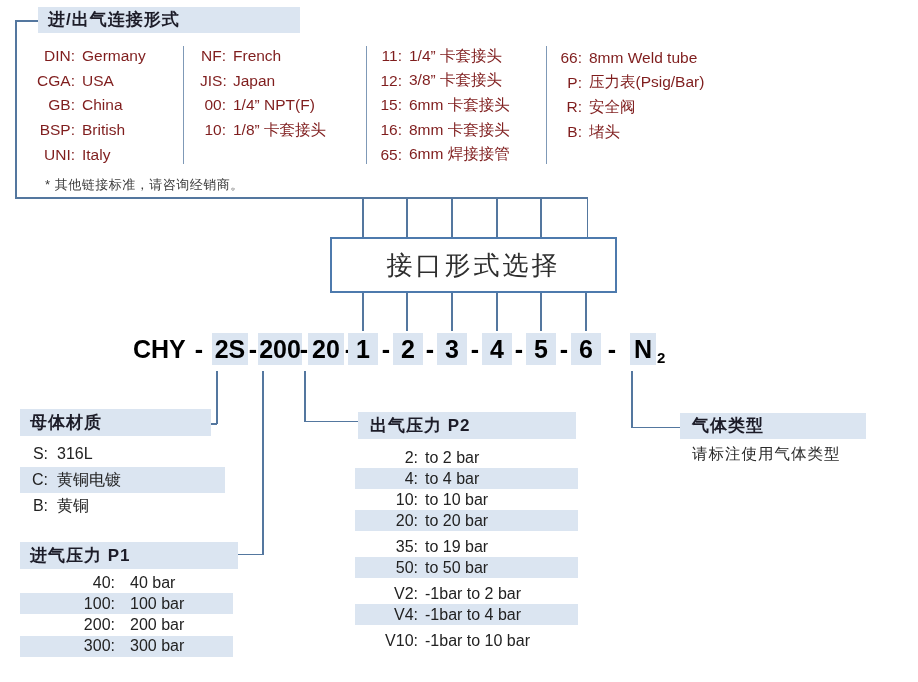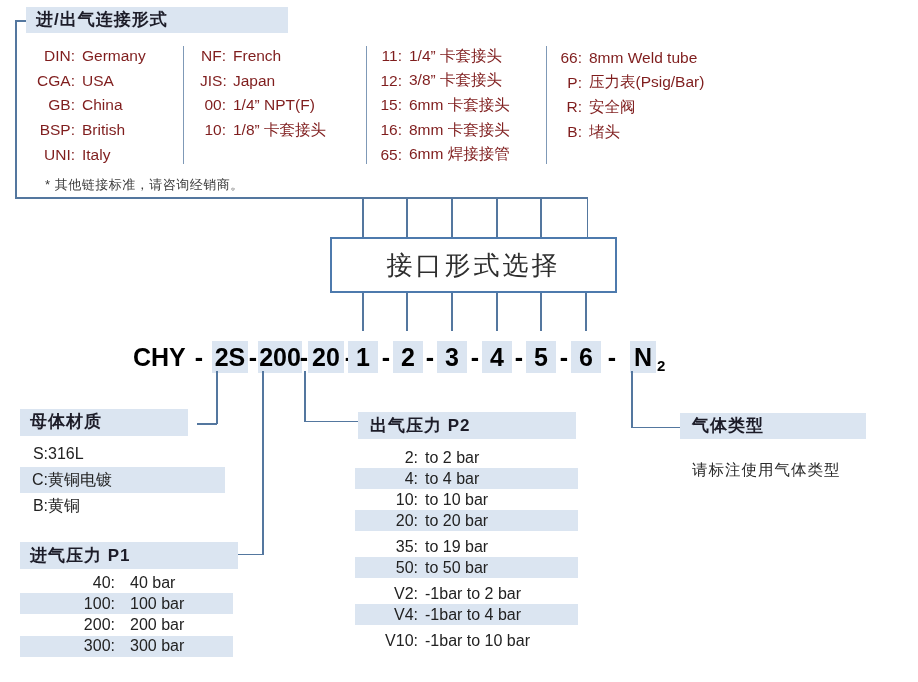--- a/index.html
+++ b/index.html
@@ -12,21 +12,21 @@
     position:relative;width:918px;height:682px;background:#ffffff;
     font-family:"Liberation Sans", sans-serif;color:#262626;overflow:hidden;
   }
   
   .vline{position:absolute;width:1.5px;background:var(--line);}
   .hline{position:absolute;height:1.5px;background:var(--line);}
   .divider{position:absolute;width:1px;background:var(--line);opacity:.75;}
 
   
   .conn-title{
-    position:absolute;left:26px;top:7px;width:262px;height:26px;
+    position:absolute;left:38px;top:7px;width:262px;height:26px;
     background:var(--highlight);font-size:17px;font-weight:bold;color:#1c1c28;
     line-height:26px;padding-left:10px;box-sizing:border-box;letter-spacing:1px;
   }
   .conn-col{position:absolute;top:44px;}
   .conn-row{height:24.6px;display:flex;align-items:center;font-size:15.5px;color:#7f1d1d;}
   .conn-row .code{text-align:right;flex:none;}
   .conn-row .desc{margin-left:7px;white-space:nowrap;}
   .col1{left:35px;} .col1 .code{width:40px;}
   .col2{left:200px;} .col2 .code{width:26px;text-align:right;}
   .col3{left:376px;} .col3 .code{width:26px;text-align:right;}
@@ -36,21 +36,21 @@
   
   .iface-box{
     position:absolute;left:330px;top:237px;width:287px;height:56px;
     border:2px solid var(--box-border);box-sizing:border-box;background:#fff;
     display:flex;align-items:center;justify-content:center;
     font-size:26px;color:#2e2e2e;letter-spacing:3px;
   }
 
   
   .model{position:absolute;left:0;top:333px;width:918px;height:34px;font-size:25px;font-weight:bold;color:#000;}
-  .model span{position:absolute;height:32px;line-height:32px;display:block;margin-top:8px;}
+  .model span{position:absolute;height:32px;line-height:32px;display:block;}
   .model .hl{background:var(--highlight);text-align:center;}
   .model .dash{text-align:center;}
   .m-prefix{left:133px;}
   .m-d1{left:192px;width:14px;} .m-mat{left:212px;width:36px;}
   .m-d2{left:247px;width:12px;} .m-inlet{left:258px;width:44px;}
   .m-d3{left:299px;width:10px;} .m-outlet{left:308px;width:36px;}
   .m-d4{left:342px;width:14px;}
   .m-p0{left:348px;width:30px;} .m-p1{left:393px;width:30px;}
   .m-p2{left:437px;width:30px;} .m-p3{left:482px;width:30px;}
   .m-p4{left:526px;width:30px;} .m-p5{left:571px;width:30px;}
@@ -58,47 +58,47 @@
   .m-d7{left:469px;width:12px;} .m-d8{left:513px;width:12px;}
   .m-d9{left:558px;width:12px;} .m-d10{left:606px;width:12px;}
   .m-gas{left:630px;width:26px;}
   .m-gassub{left:657px;top:9px;font-size:15px;height:20px;line-height:20px;}
 
   
   .sec-title{
     position:absolute;background:var(--highlight);font-size:17px;font-weight:bold;
     color:#1c1c28;box-sizing:border-box;letter-spacing:1px;
   }
-  .t-material{left:20px;top:409px;width:168px;height:27px;line-height:27px;padding-left:10px;font-family:Liberation Mono, monospace;}
+  .t-material{left:20px;top:409px;width:191px;height:27px;line-height:27px;padding-left:10px;}
   .t-inlet{left:20px;top:542px;width:218px;height:27px;line-height:27px;padding-left:10px;}
   .t-outlet{left:358px;top:412px;width:218px;height:27px;line-height:27px;padding-left:12px;}
   .t-gas{left:680px;top:413px;width:186px;height:26px;line-height:26px;padding-left:12px;}
 
   .sec-rows{position:absolute;}
   .sec-rows .row{display:flex;align-items:center;font-size:16px;color:#222;}
   .sec-rows .code{text-align:right;flex:none;}
   .sec-rows .desc{white-space:nowrap;}
 
   .mat-rows{left:20px;top:441px;width:205px;}
   .mat-rows .row{height:26px;padding-left:8px;box-sizing:border-box;}
-  .mat-rows .code{width:20px;} .mat-rows .desc{}
+  .mat-rows .code{width:20px;} .mat-rows .desc{margin-left:9px;}
   .mat-rows .row:nth-child(2){background:var(--highlight);}
 
   .p1-rows{left:20px;top:572px;width:213px;}
   .p1-rows .row{height:21.2px;}
   .p1-rows .code{width:95px;} .p1-rows .desc{margin-left:15px;}
   .p1-rows .row:nth-child(even){background:var(--highlight);}
 
   .p2-rows{left:355px;top:447px;width:223px;}
   .p2-rows .row{height:21px;}
   .p2-rows .code{width:63px;} .p2-rows .desc{margin-left:7px;}
   .p2-rows .row:nth-child(even){background:var(--highlight);}
   .p2-rows .row:nth-child(5),.p2-rows .row:nth-child(7),.p2-rows .row:nth-child(9){margin-top:5px;}
 
-  .gas-note{position:absolute;left:692px;top:444px;font-size:15.5px;color:#2a2a2a;letter-spacing:1px;margin-top:16px;}
+  .gas-note{position:absolute;left:692px;top:444px;font-size:15.5px;color:#2a2a2a;letter-spacing:1px;}
 </style>
 </head>
 <body>
 
 <div class="stage">
 
   <div class="hline" style="left:15px;top:20px;width:23px;"></div>
   <div class="vline" style="left:15px;top:20px;height:178px;"></div>
   <div class="hline" style="left:15px;top:197px;width:573px;"></div>
   <div class="vline" style="left:586.5px;top:197px;height:41px;"></div>

